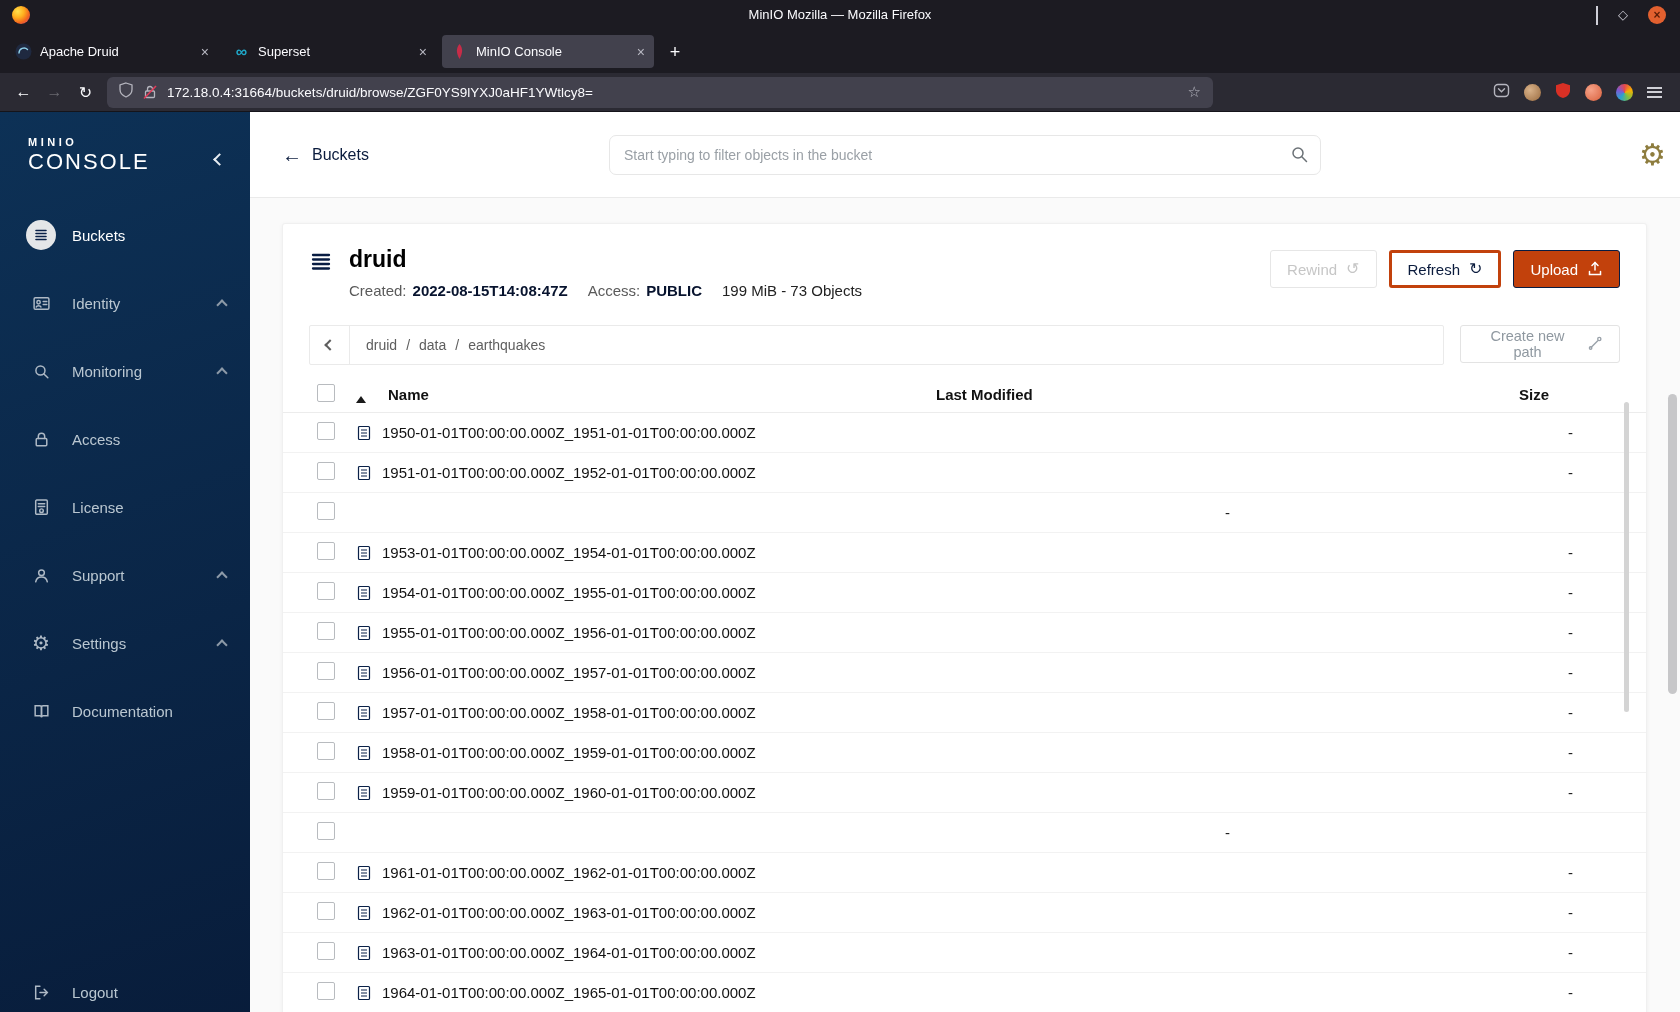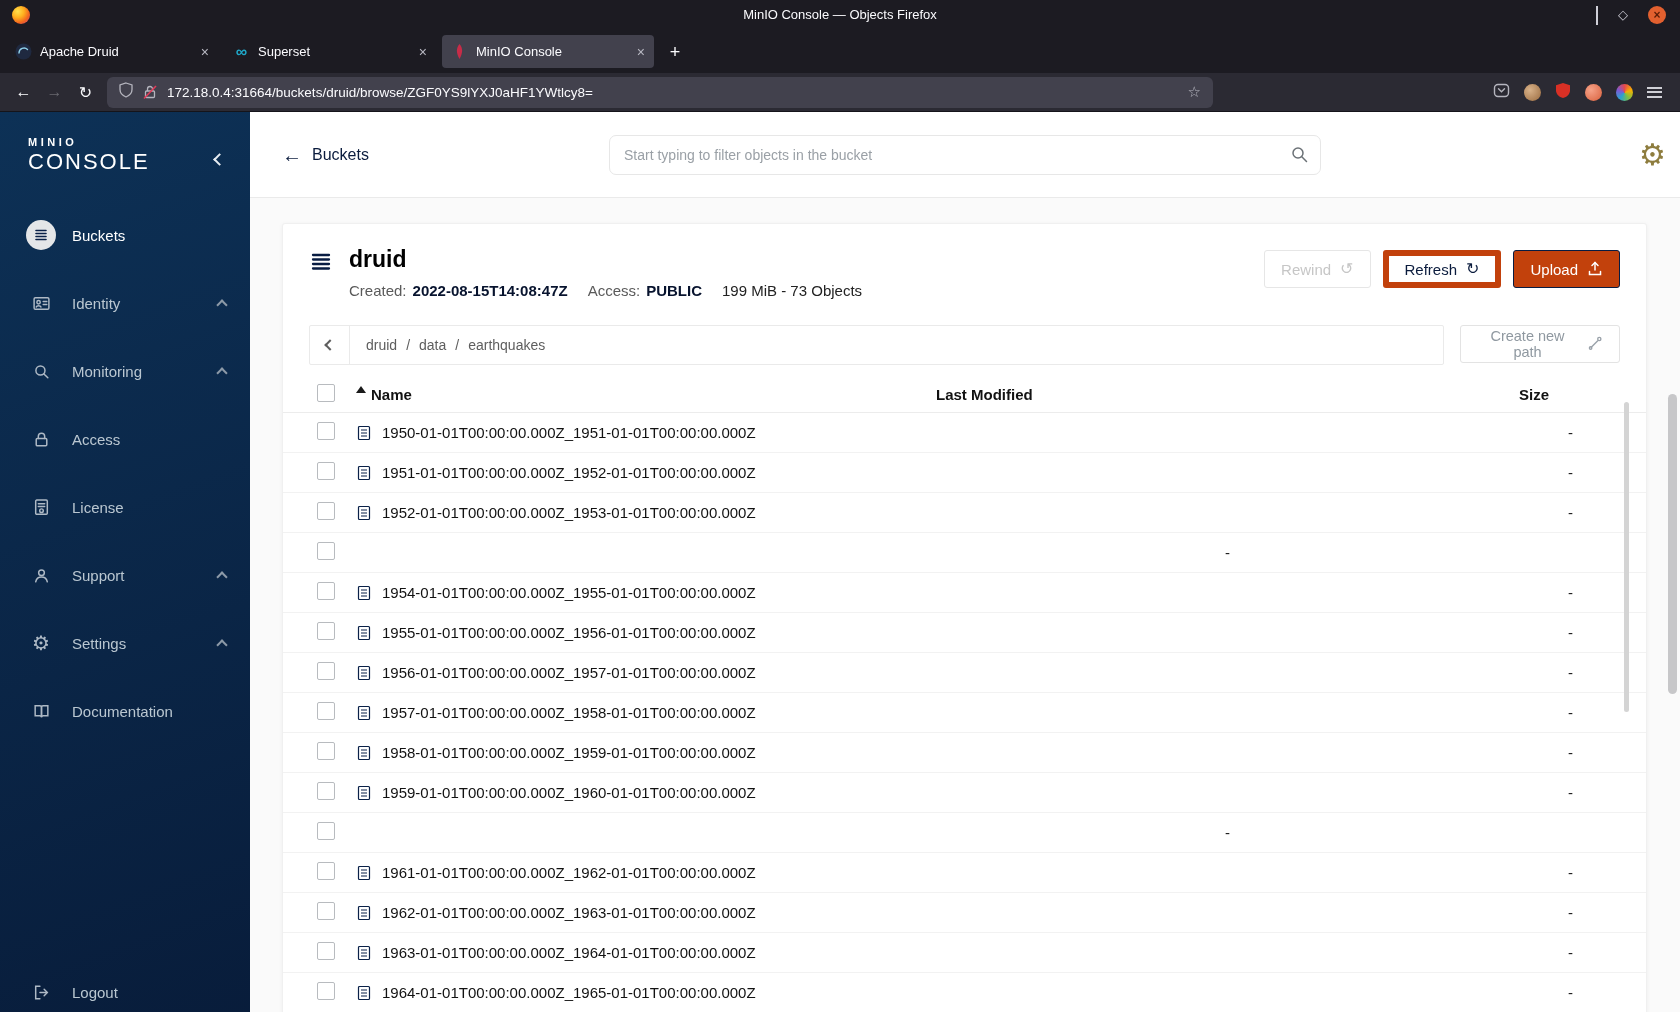--- a/index.html
+++ b/index.html
@@ -89,50 +89,50 @@
   .bucket-name{font-size:23px;font-weight:600;color:#000}
   .bucket-meta{display:flex;gap:20px;margin-top:9px;font-size:15px;align-items:center}
   .meta-label{color:#5a5a5a}
   .meta-strong{font-weight:bold;color:#07132e;margin-left:6px}
   .meta-plain{color:#222}
   .head-buttons{margin-left:auto;display:flex;gap:12px;align-items:flex-start;margin-top:4px}
   .btn{height:38px;border-radius:3px;font-size:15px;display:flex;align-items:center;gap:9px;padding:0 16px;
     font-family:"Liberation Sans",sans-serif;background:#fff;cursor:default}
   .btn .bicon{font-size:16px;line-height:1}
   .btn-disabled{border:1px solid #e6e6e6;color:#c6c6c6}
-  .btn-outline{border:6px solid #c2410c;color:#0A1B3D}
+  .btn-outline{border:3px solid #c2410c;color:#0A1B3D}
   .btn-primary{background:#c2410c;border:1px solid #081C42;color:#fff}
 
   .path-row{display:flex;gap:16px;margin:10px 26px 0;height:40px}
   .crumb-box{flex:1;border:1px solid #eaeaea;border-radius:2px;display:flex;align-items:center;background:#fff}
   .crumb-back{width:40px;height:100%;border-right:1px solid #eaeaea;display:flex;align-items:center;justify-content:center}
   .crumb-back .chev-left{border-color:#5e5e5e;width:8px;height:8px}
   .breadcrumb{display:flex;gap:9px;padding:0 16px;font-size:14px;color:#5e5e5e;align-items:center}
   .btn-newpath{width:160px;border:1px solid #e3e3e3;color:#8f98a0;justify-content:center;font-size:14.5px}
 
   .obj-table{margin-top:12px}
   .thead,.trow{display:grid;grid-template-columns:47px 580px 583px 103px;align-items:center;padding:0 26px}
   .thead{height:36px;font-size:15px;font-weight:bold;color:#121212;border-bottom:1px solid #ececec}
-  .th-name{display:flex;align-items:flex-start;gap:5px}
+  .th-name{display:flex;align-items:flex-end;gap:22px}
   .tri-up{width:0;height:0;border-left:5px solid transparent;border-right:5px solid transparent;border-bottom:7px solid #1a1a1a}
   .trow{height:40px;border-bottom:1px solid #f2f2f2;font-size:15px;color:#121212}
   .c-name{display:flex;align-items:center;gap:10px;min-width:0}
   .obj-name{white-space:nowrap;overflow:hidden}
   .c-size{text-align:center;color:#222}
   .cb{width:18px;height:18px;border:1px solid #b8bbbf;border-radius:2px;background:#fff;display:inline-block;margin-left:8px}
 
   .card-scrollthumb{position:absolute;right:17px;top:178px;width:5px;height:310px;background:#d4d4d4;border-radius:3px}
   .page-scrollthumb{position:absolute;right:3px;top:394px;width:9px;height:300px;background:#c7c7c9;border-radius:5px;z-index:5}
 </style>
 </head>
 <body>
 
 <div class="titlebar">
   <span class="ff-logo"></span>
-  <div class="win-title">MinIO Console — Objects Firefox</div>
+  <div class="win-title">MinIO Mozilla — Mozilla Firefox</div>
   <div class="win-controls">
     <span><i class="wc-chev"></i></span>
     <span class="wc-max">◇</span>
     <span class="wc-close">×</span>
   </div>
 </div>
 
 <div class="tabbar">
   <div class="tab">
     <span class="favicon">
@@ -431,37 +431,37 @@
                     </svg>
       </span>
       <span class="obj-name">1951-01-01T00:00:00.000Z_1952-01-01T00:00:00.000Z</span>
     </div>
     <div></div>
     <div class="c-size">-</div>
   </div>
 
   <div class="trow">
     <div><span class="cb"></span></div>
-    <div class="c-name">
-      <span style="display:flex">
-        <svg width="16" height="16" viewBox="0 0 16 16">
-                      <rect x="2.5" y="1.5" width="11" height="13" rx="1" fill="none" stroke="#0A2148" stroke-width="1.2"></rect>
-                      <line x1="5" y1="5" x2="11" y2="5" stroke="#0A2148" stroke-width="1"></line>
-                      <line x1="5" y1="8" x2="11" y2="8" stroke="#0A2148" stroke-width="1"></line>
-                      <line x1="5" y1="11" x2="11" y2="11" stroke="#0A2148" stroke-width="1"></line>
-                    </svg>
-      </span>
-      <span class="obj-name">1952-01-01T00:00:00.000Z_1953-01-01T00:00:00.000Z</span>
-    </div>
-    <div></div>
-    <div class="c-size">-</div>
-  </div>
-
-  <div class="trow">
-    <div><span class="cb"></span></div>
+    <div></div>
+    <div class="c-size">-</div>
+  </div>
+
+  <div class="trow">
+    <div><span class="cb"></span></div>
+    <div class="c-name">
+      <span style="display:flex">
+        <svg width="16" height="16" viewBox="0 0 16 16">
+                      <rect x="2.5" y="1.5" width="11" height="13" rx="1" fill="none" stroke="#0A2148" stroke-width="1.2"></rect>
+                      <line x1="5" y1="5" x2="11" y2="5" stroke="#0A2148" stroke-width="1"></line>
+                      <line x1="5" y1="8" x2="11" y2="8" stroke="#0A2148" stroke-width="1"></line>
+                      <line x1="5" y1="11" x2="11" y2="11" stroke="#0A2148" stroke-width="1"></line>
+                    </svg>
+      </span>
+      <span class="obj-name">1953-01-01T00:00:00.000Z_1954-01-01T00:00:00.000Z</span>
+    </div>
     <div></div>
     <div class="c-size">-</div>
   </div>
 
   <div class="trow">
     <div><span class="cb"></span></div>
     <div class="c-name">
       <span style="display:flex">
         <svg width="16" height="16" viewBox="0 0 16 16">
                       <rect x="2.5" y="1.5" width="11" height="13" rx="1" fill="none" stroke="#0A2148" stroke-width="1.2"></rect>

